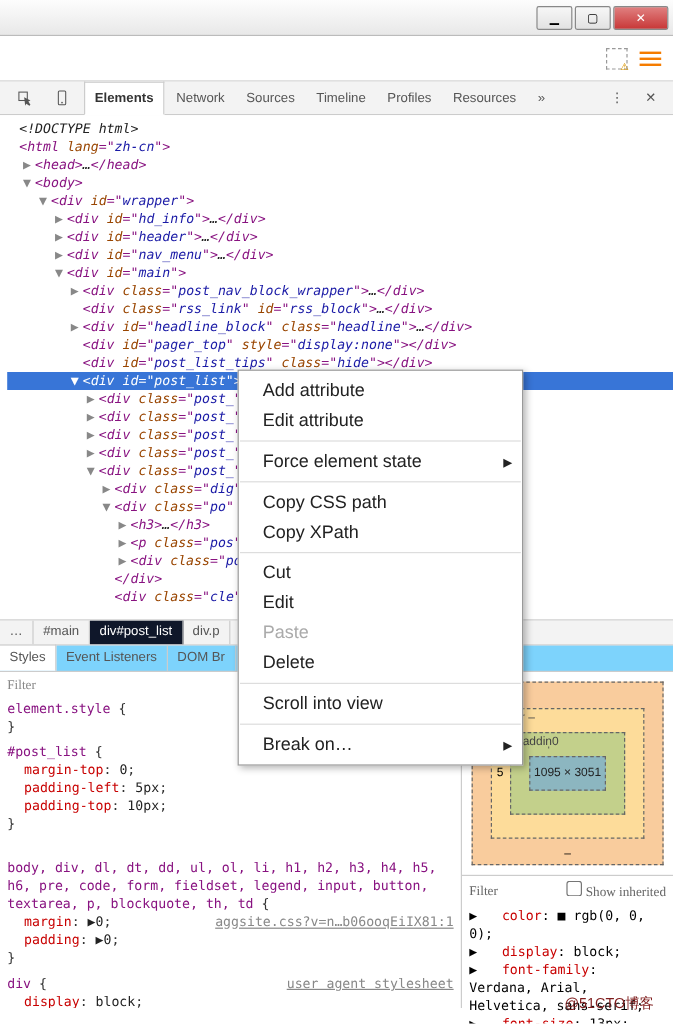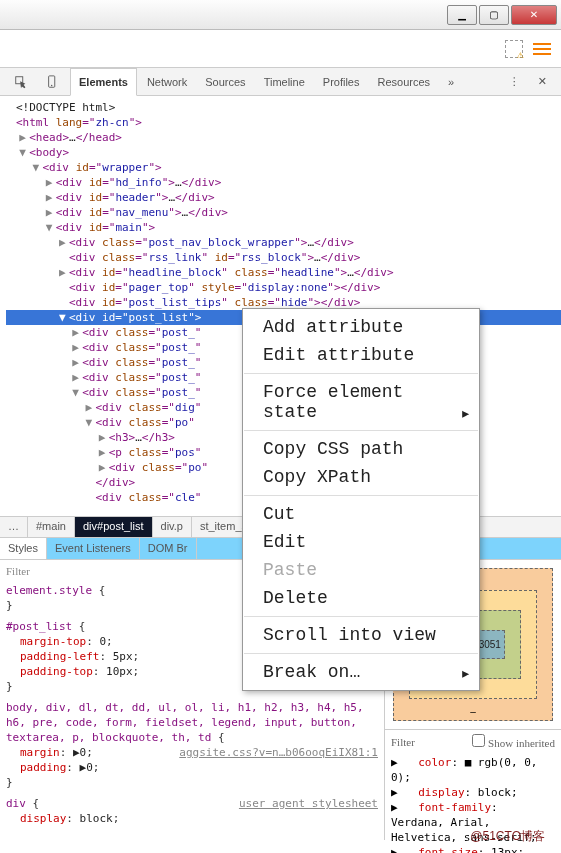--- a/index.html
+++ b/index.html
@@ -10,30 +10,30 @@
 .toolbar-row { height: 38px; border-bottom: 1px solid #ccc; display: flex; justify-content: flex-end; align-items: center; padding-right: 10px; gap: 10px; }
 .ext-icon { width: 18px; height: 18px; border: 1px dashed #999; position: relative; }
 .ext-icon::after { content: "⚠"; position: absolute; font-size: 8px; right: -2px; bottom: -3px; color: #d99500; }
 .menu-burger { width: 18px; display: flex; flex-direction: column; gap: 3px; }
 .menu-burger span { height: 2px; background: #f57c00; }
 .devtabs { height: 28px; border-bottom: 1px solid #ccc; display: flex; align-items: stretch; background: #f3f3f3; padding: 0 6px; gap: 2px; }
 .dtbtn { display: flex; align-items: center; padding: 0 8px; font-size: 11px; color: #555; cursor: default; }
 .dtbtn.icon svg { width: 14px; height: 14px; }
 .dtbtn.active { background: #fff; border: 1px solid #ccc; border-bottom: 1px solid #fff; margin-bottom: -1px; font-weight: bold; color: #333; }
 .devtabs .spacer { flex: 1; }
-.dom-panel { position: relative; font-family: Consolas, Menlo, monospace; font-size: 11px; line-height: 15px; padding: 4px 0 4px 6px; height: 420px; overflow: hidden; background: #fff; }
+.dom-panel { position: relative; font-family: Consolas, Menlo, monospace; font-size: 11px; line-height: 15px; padding: 4px 0 4px 6px; height: 420px; overflow: hidden; background: #fff; font-style: italic; }
 .dl { white-space: pre; }
 .tag-p { color: #881280; }
 .tag-a { color: #994500; text-align: right; }
 .tag-v { color: #1a1aa6; }
 .tag-t { color: #222; }
 .tri { color: #888; display: inline-block; width: 10px; }
 .dom-sel { background: #3875d7; }
 .dom-sel .tag-p, .dom-sel .tag-a, .dom-sel .tag-v, .dom-sel .tag-t, .dom-sel .tri { color: #fff; }
-.ctxmenu { position: absolute; top: 308px; left: 198px; width: 238px; background: #fff; border: 1px solid #999; box-shadow: 2px 2px 6px rgba(0,0,0,.3); z-index: 50; font-family: Liberation Mono, monospace; font-size: 18px; padding: 4px 0; margin-left: 44px; }
+.ctxmenu { position: absolute; top: 308px; left: 198px; width: 238px; background: #fff; border: 1px solid #999; box-shadow: 2px 2px 6px rgba(0,0,0,.3); z-index: 50; font-family: Liberation Sans, sans-serif; font-size: 15px; padding: 4px 0; }
 .ctxitem { padding: 4px 20px; color: #222; cursor: default; position: relative; }
 .ctxitem.sel { background: #3875d7; color: #fff; }
 .ctxitem.disabled { color: #aaa; }
 .ctxsep { height: 1px; background: #ddd; margin: 4px 1px; }
 .ctxitem .arrow { position: absolute; right: 8px; }
 .crumbs { height: 22px; background: #f3f3f3; border-top: 1px solid #ccc; border-bottom: 1px solid #ccc; display: flex; align-items: stretch; font-size: 11px; overflow: hidden; }
 .crumb { padding: 3px 8px; color: #555; border-right: 1px solid #ccc; white-space: nowrap; cursor: default; }
 .crumb.active { background: #0f172a; color: #fff; }
 .subtabs { height: 22px; display: flex; font-size: 11px; border-bottom: 1px solid #ccc; background: #7dd3fc; }
 .subt { padding: 4px 8px; color: #555; border-right: 1px solid #ccc; cursor: default; }
@@ -162,21 +162,21 @@
   <div class="styles-pane">
     <div class="filter-row">Filter</div>
     <div id="styles-body">
         <div><span class="css-sel">element.style</span> {</div>
         <div>}</div>
         <div style="margin-top:6px"><span class="css-sel">#post_list</span> { <span class="css-src">aggsite.cs</span></div>
         <div><span class="css-prop">margin-top</span>: <span class="css-val">0</span>;</div>
         <div><span class="css-prop">padding-left</span>: <span class="css-val">5px</span>;</div>
         <div><span class="css-prop">padding-top</span>: <span class="css-val">10px</span>;</div>
         <div>}</div>
-        <div style="margin-top:6px"><span class="css-sel">body, div, dl, dt, dd, ul, ol, li, h1, h2, h3, h4, h5, h6, pre, code, form, fieldset, legend, input, button, textarea, p, blockquote, th, td</span> { <span class="css-src">aggsite.css?v=n…b06ooqEiIX81:1</span></div>
+        <div style="margin-top:22px"><span class="css-sel">body, div, dl, dt, dd, ul, ol, li, h1, h2, h3, h4, h5, h6, pre, code, form, fieldset, legend, input, button, textarea, p, blockquote, th, td</span> { <span class="css-src">aggsite.css?v=n…b06ooqEiIX81:1</span></div>
         <div><span class="css-prop">margin</span>: <span class="css-val">▶0</span>;</div>
         <div><span class="css-prop">padding</span>: <span class="css-val">▶0</span>;</div>
         <div>}</div>
         <div style="margin-top:6px"><span class="css-sel">div</span> { <span class="css-src">user agent stylesheet</span></div>
         <div><span class="css-prop">display</span>: <span class="css-val">block</span>;</div>
       </div>
   </div>
   <div class="side-pane">
     <div class="box-model">
       <div class="bm-layer bm-margin">

